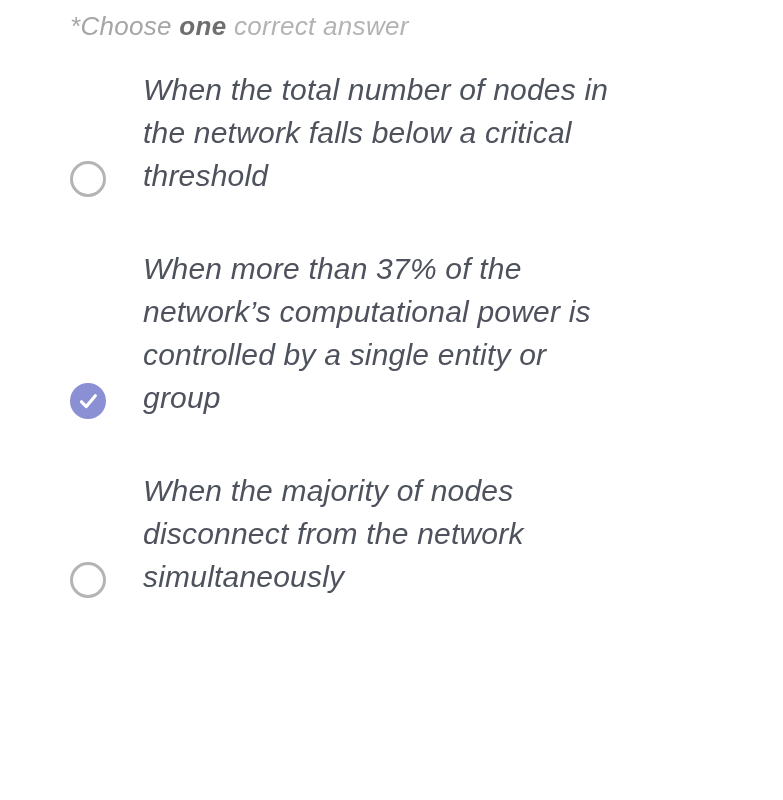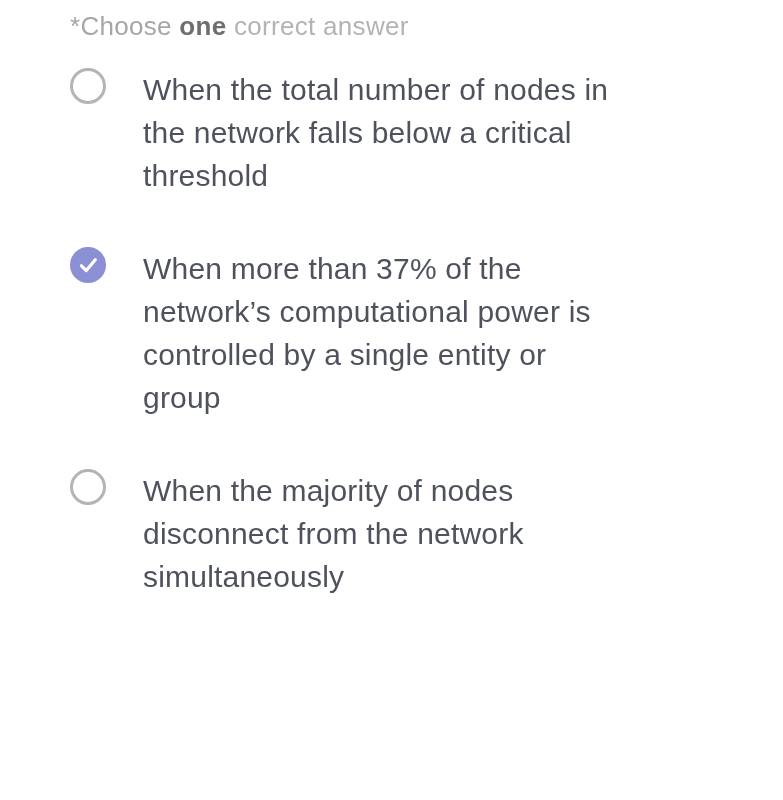--- a/index.html
+++ b/index.html
@@ -12,39 +12,40 @@
     height: 800px;
     overflow: hidden;
     font-family: "Liberation Sans", sans-serif;
     -webkit-font-smoothing: antialiased;
   }
   .page {
     box-sizing: border-box;
     width: 783px;
     height: 800px;
     padding: 10px 45px 0 70px;
+    font-style: italic;
   }
   .instruction {
     font-size: 26px;
     line-height: 32px;
     letter-spacing: 0.3px;
     color: var(--muted, #a6a6a6);
     margin-bottom: 26px;
     white-space: nowrap;
   }
   .instruction .em {
     color: var(--muted-dark, #6e6e6e);
     font-weight: bold;
   }
   .instruction .light {
     color: var(--muted-light, #b3b3b3);
   }
   .option {
     display: flex;
-    align-items: flex-start;
+    align-items: flex-end;
     gap: 37px;
     margin-bottom: 50px;
     cursor: pointer;
   }
   .option:last-child {
     margin-bottom: 6px;
   }
   .radio {
     flex: 0 0 36px;
     width: 36px;

